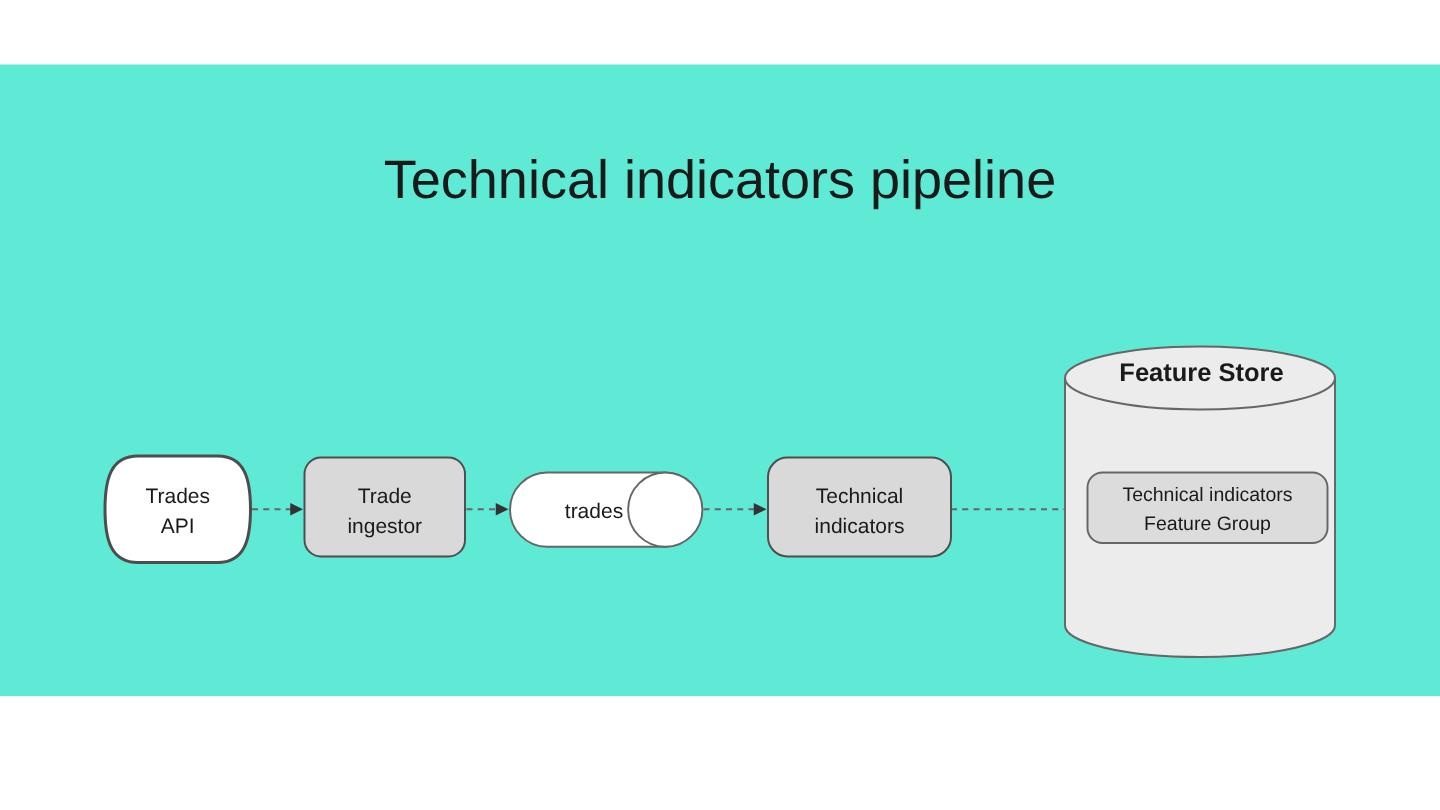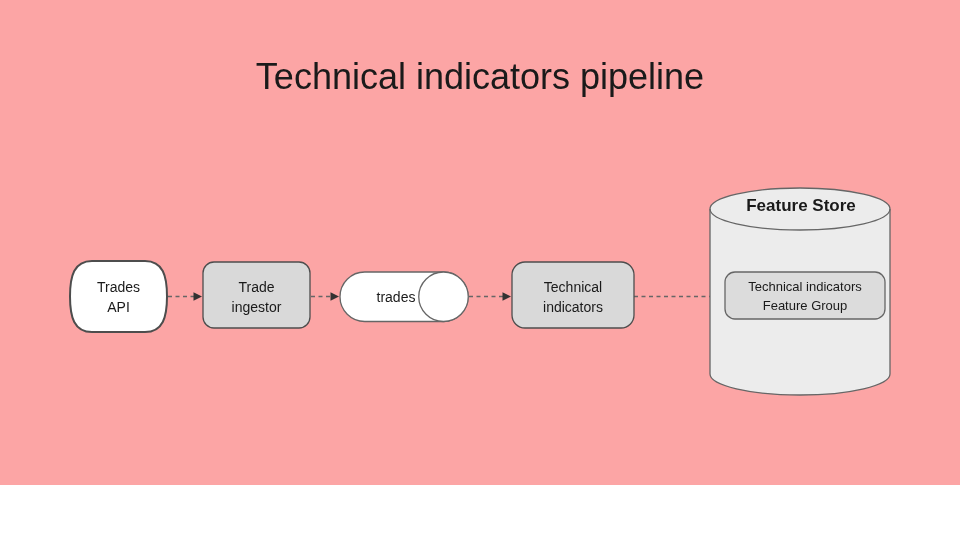--- a/index.html
+++ b/index.html
@@ -1,22 +1,23 @@
 <!DOCTYPE html>
 <html><head>
 <meta charset="utf-8">
 <style>
   html, body { margin: 0; padding: 0; background: #ffffff; }
   .canvas {
     position: relative;
     width: 960px;
-    height: 485px;
-    background: #fca5a5;
+    height: 421px;
+    background: #5eead4;
     overflow: hidden;
     font-family: "Liberation Sans", sans-serif;
+    margin-top: 43px;
   }
   svg { display: block; }
   text {
     font-family: "Liberation Sans", sans-serif;
     fill: #1a1a1a;
   }
   .title       { font-size: 36px; }
   .node-label  { font-size: 14px; }
   .small-label { font-size: 13px; }
   .store-title { font-size: 17px; font-weight: bold; }

